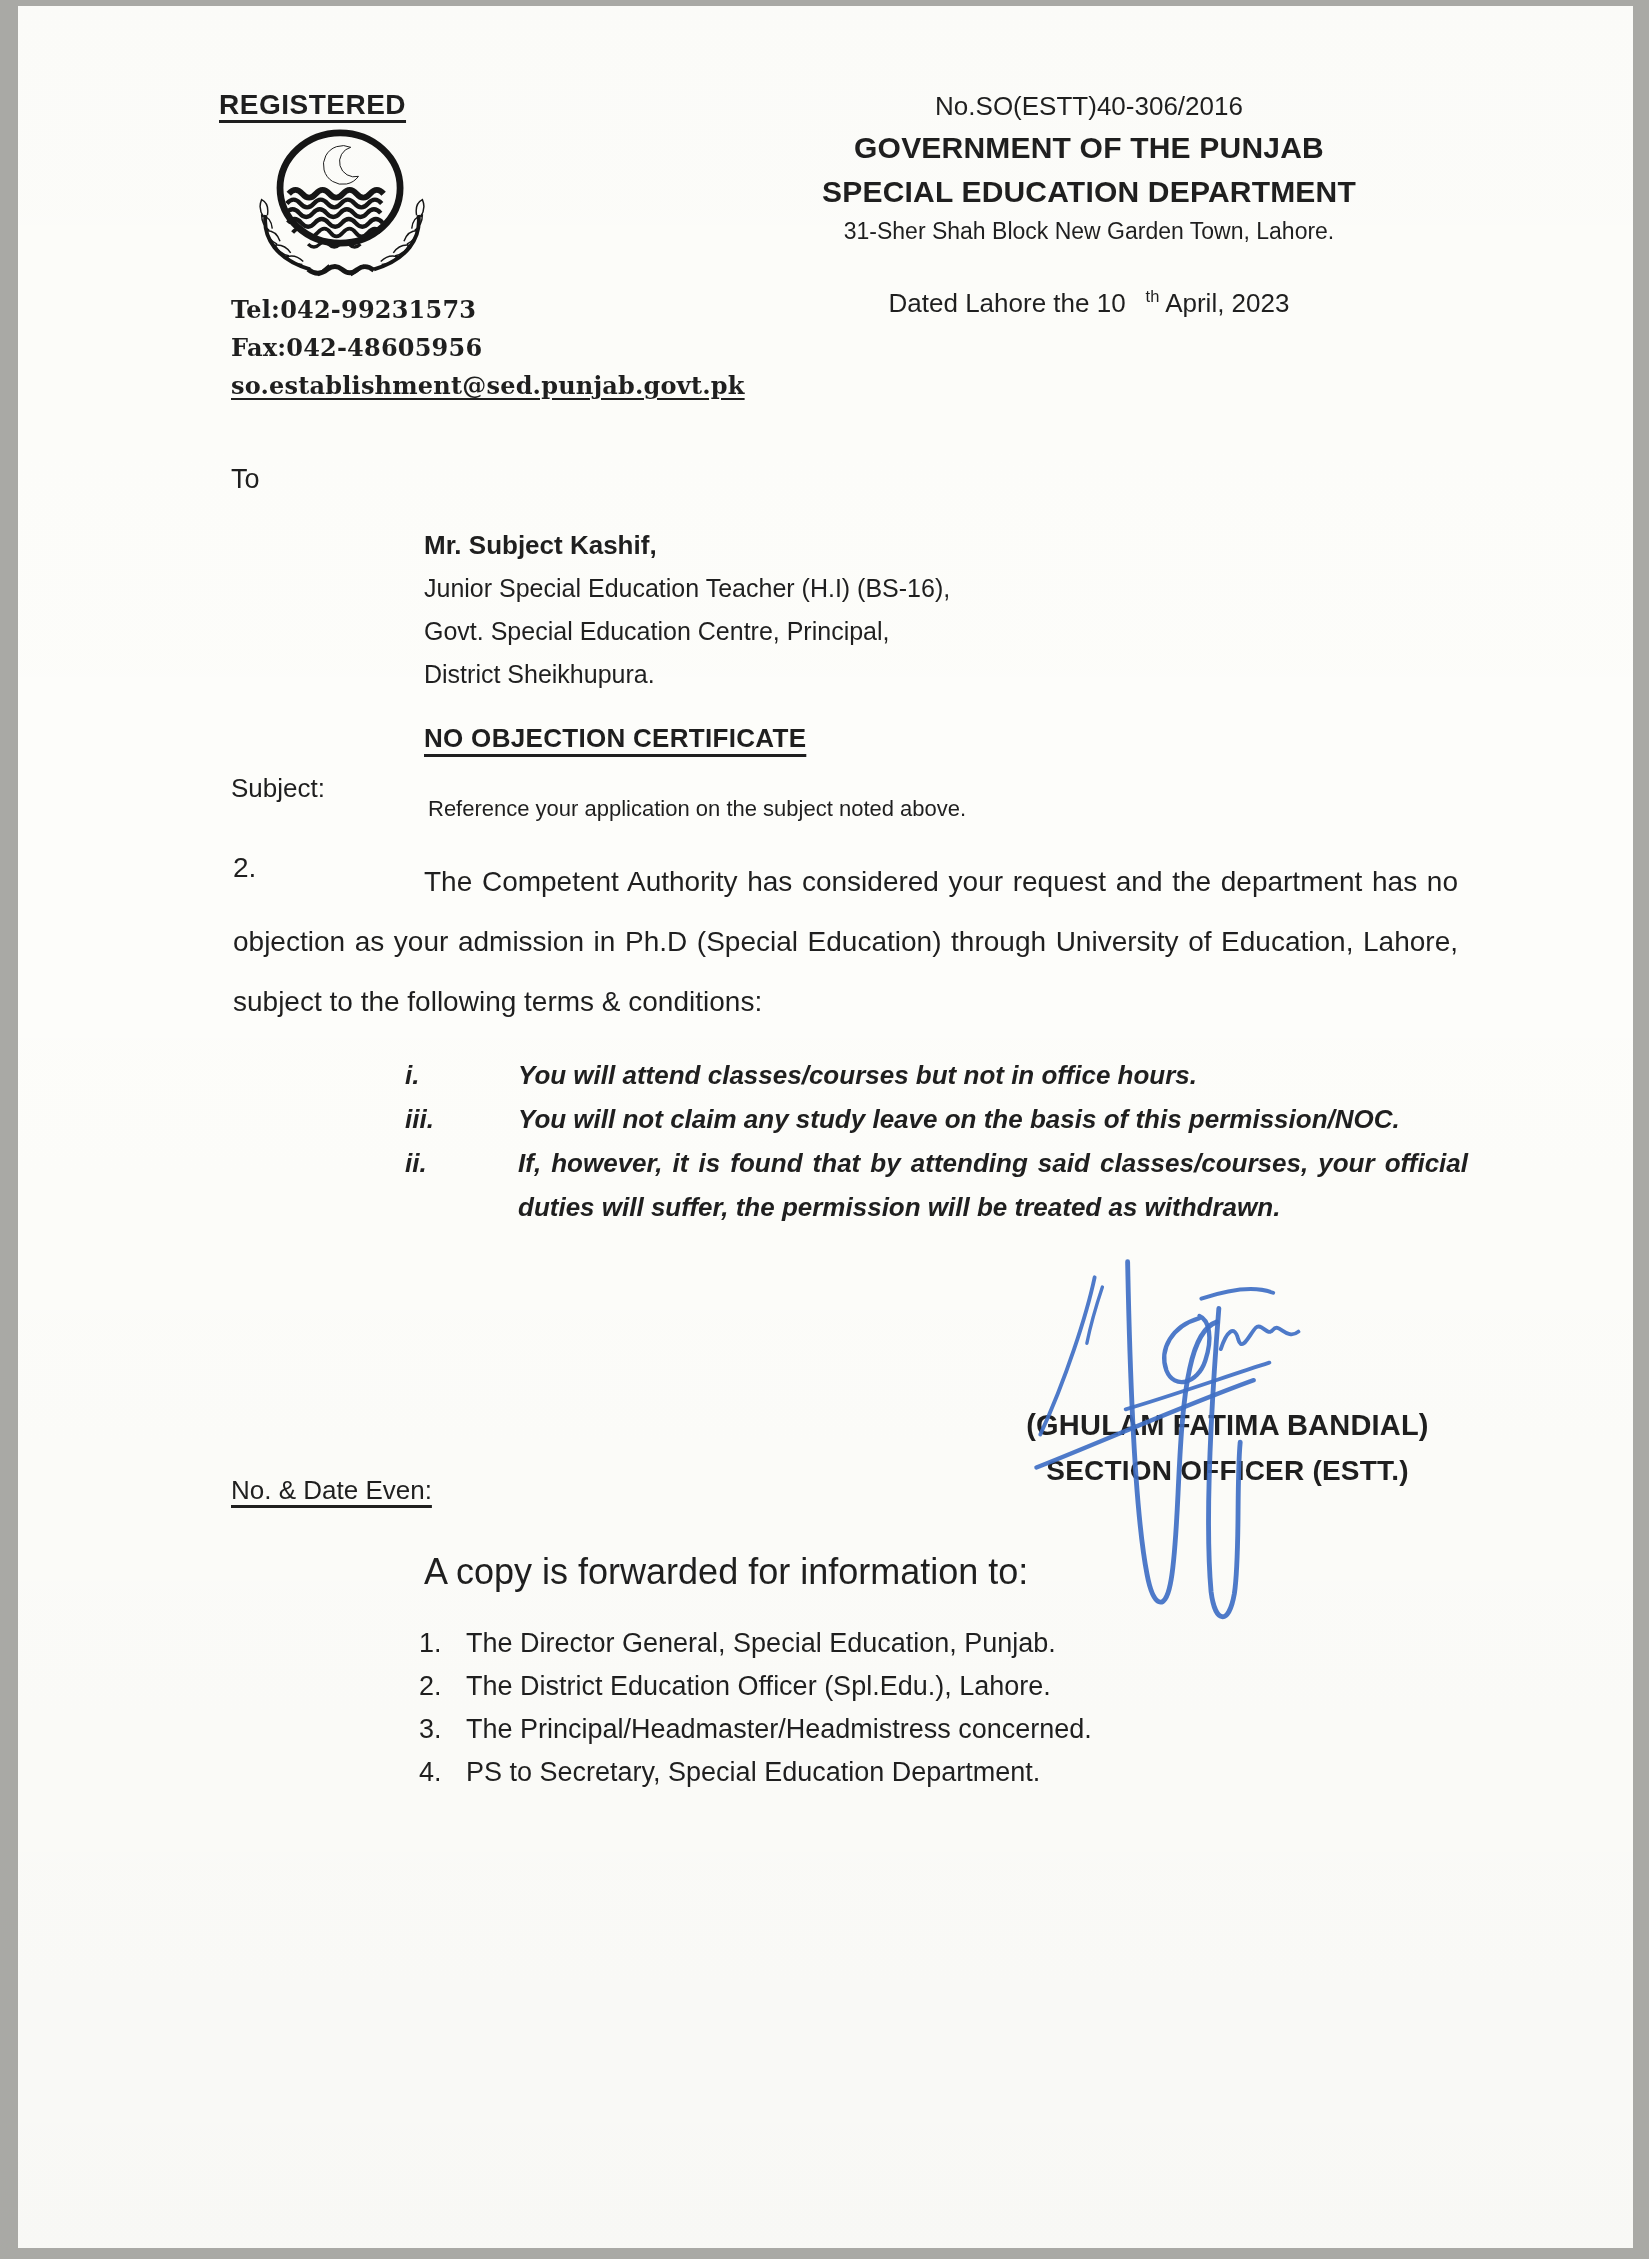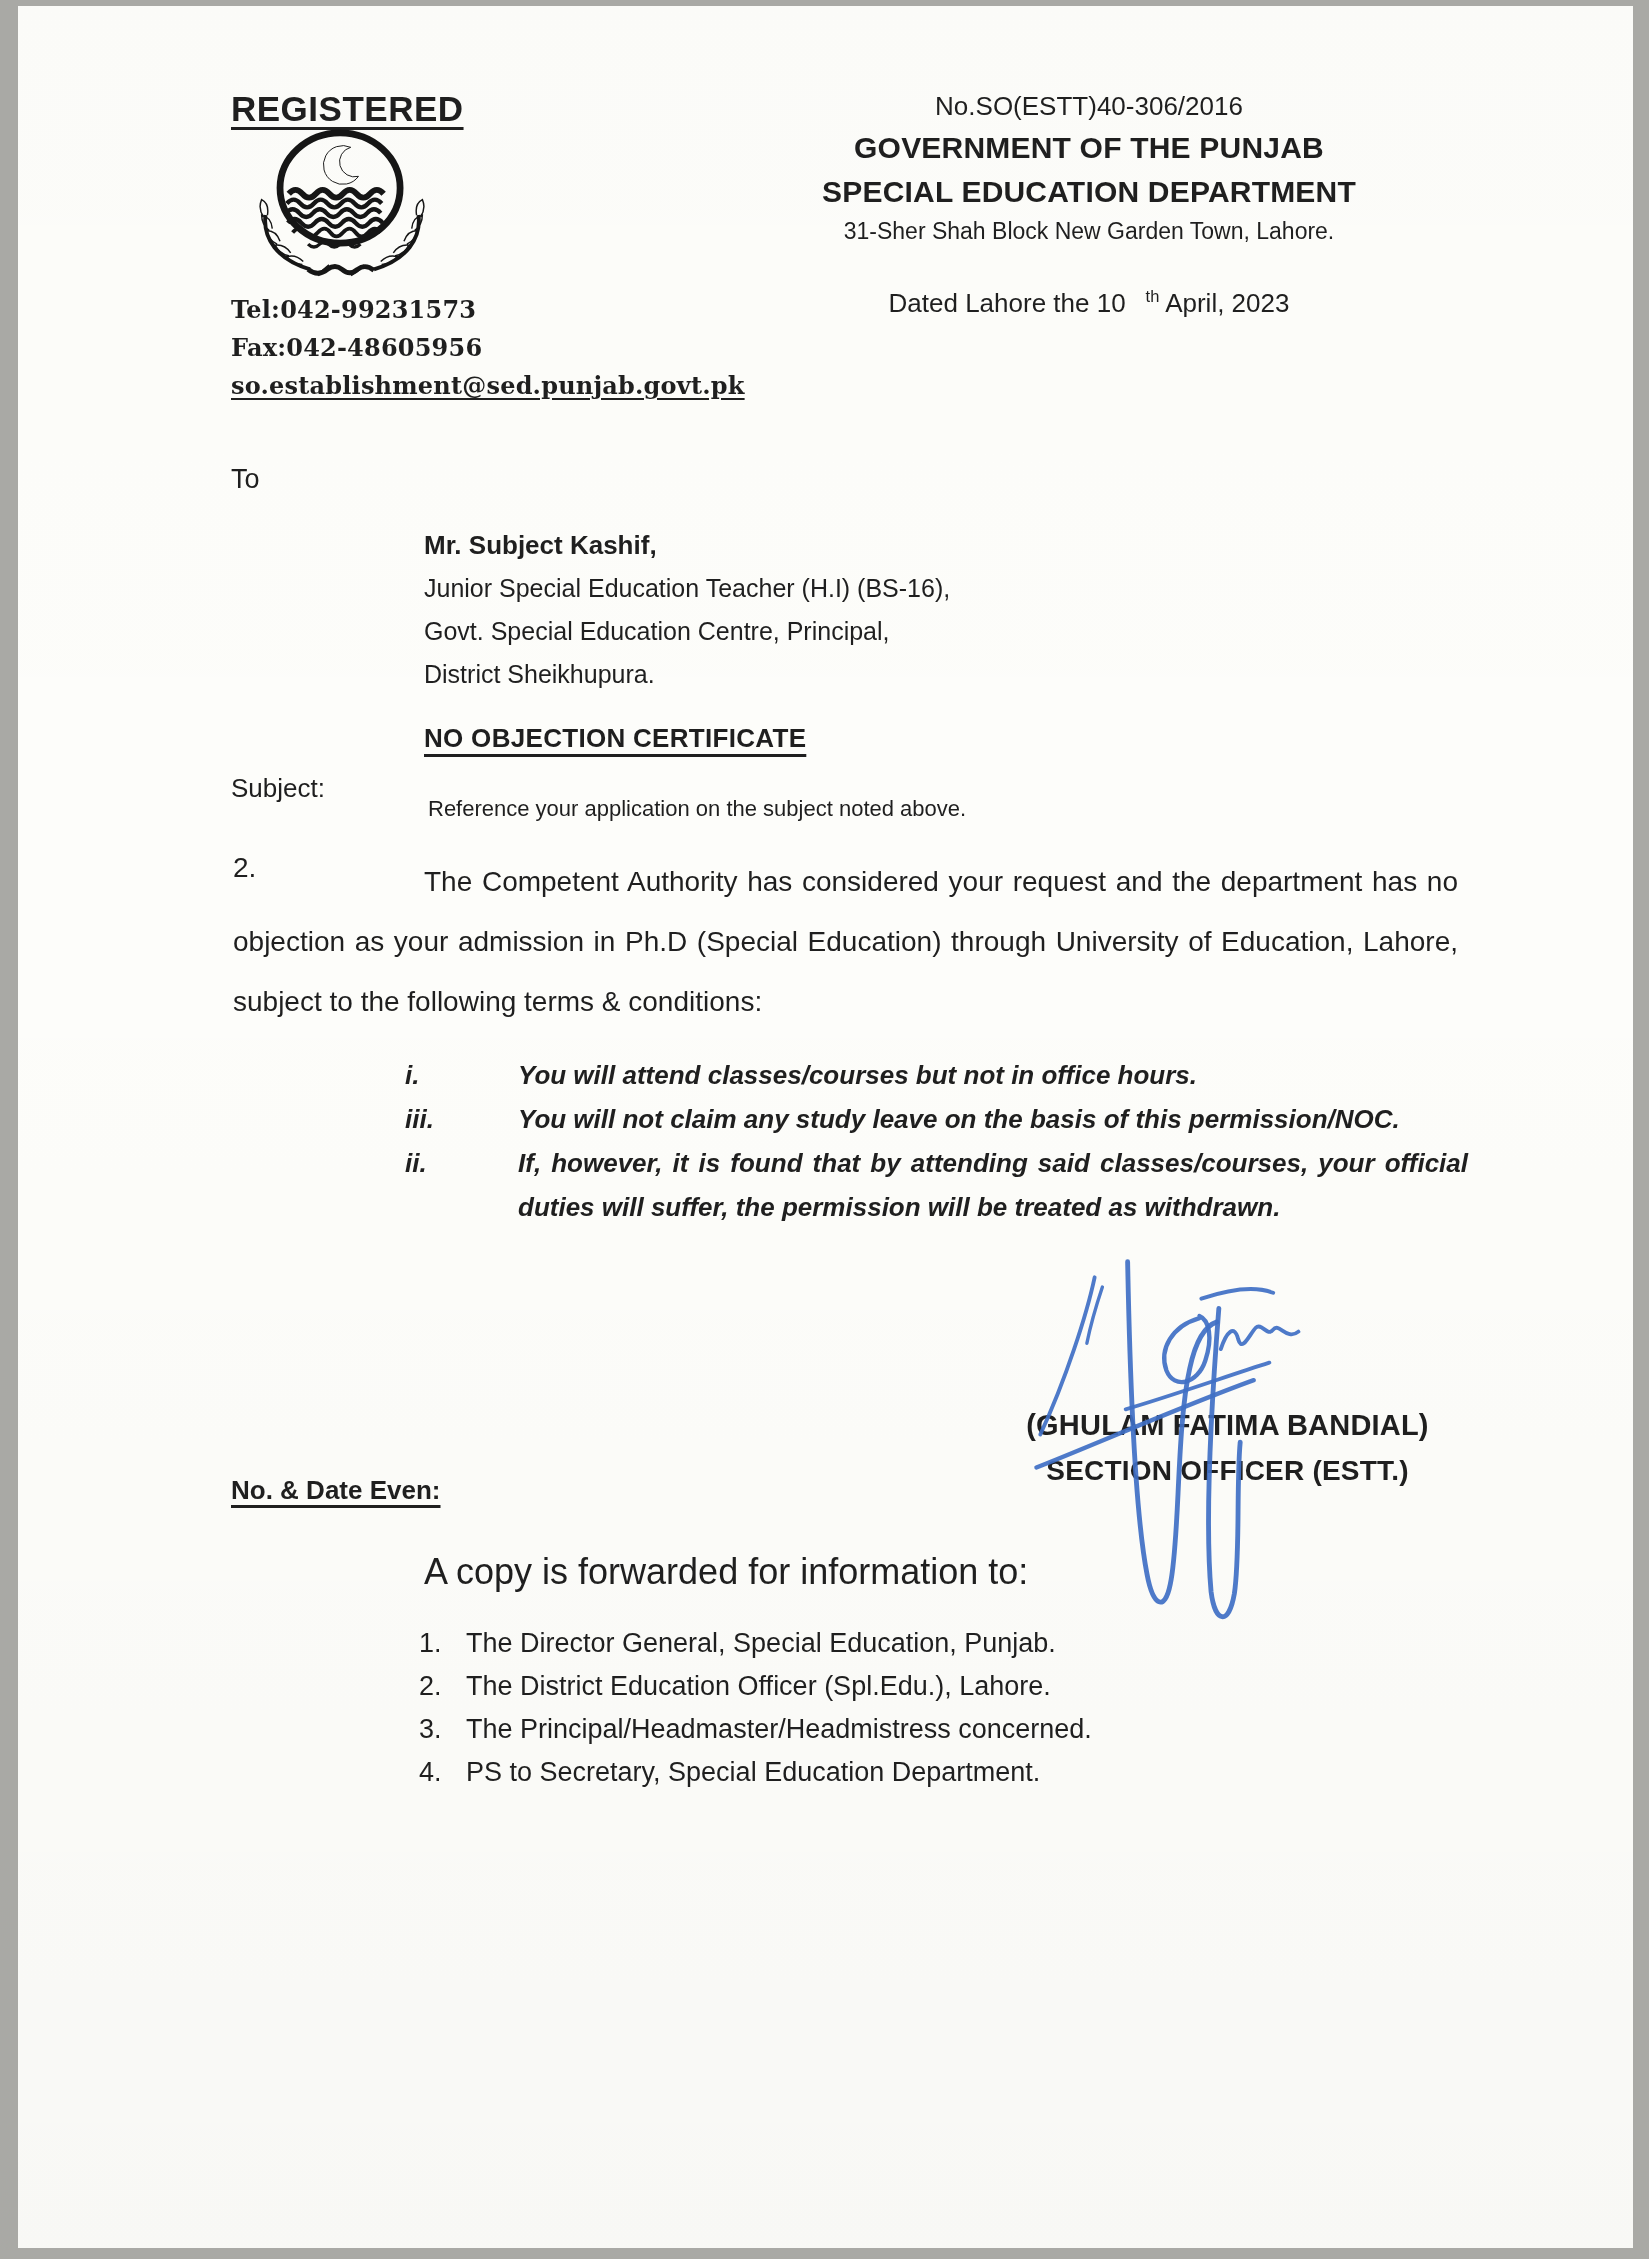--- a/index.html
+++ b/index.html
@@ -10,21 +10,21 @@
     color:var(--c-text,#1f1f1f);
   }
   .paper{
     position:absolute;left:17.5px;top:5.8px;right:17.5px;bottom:11.6px;
     background:var(--c-paper,#fdfdfa);
     background-image:linear-gradient(180deg,rgba(0,0,0,0.008) 0%,rgba(0,0,0,0.0) 40%,rgba(0,0,0,0.02) 100%);
   }
   .abs{position:absolute;}
   
   .registered{
-    left:231px;top:89px;font-size:35px;font-weight:bold;letter-spacing:0.5px;
+    left:219px;top:89px;font-size:28px;font-weight:bold;letter-spacing:0.5px;
     text-decoration:underline;text-decoration-thickness:2.9px;text-underline-offset:5.8px;
   }
   .emblem{left:250px;top:126px;width:184px;height:153px;}
   .emblem path,.emblem ellipse,.emblem circle{stroke:#161616;fill:none;}
   .contact{
     left:231px;top:291px;font-family:"DejaVu Serif","Liberation Serif",serif;
     font-weight:bold;font-size:24px;line-height:38px;letter-spacing:0.2px;
   }
   .contact .email{text-decoration:underline;text-decoration-thickness:1.9px;text-underline-offset:3.9px;}
   
@@ -58,21 +58,21 @@
   .tmark{width:113px;flex:0 0 113px;font-size:26px;font-weight:bold;font-style:italic;line-height:44px;}
   .ttext{width:950px;flex:0 0 950px;font-size:26px;font-weight:bold;font-style:italic;line-height:44px;text-align:justify;}
   
   .signature{left:1009px;top:1254px;width:311px;height:393px;z-index:5;}
   .signature path{stroke:var(--c-signature-ink,#3f6fc4);fill:none;stroke-linecap:round;stroke-linejoin:round;opacity:.92;}
   .sig-block{left:956px;top:1403px;width:543px;text-align:center;font-weight:bold;z-index:2;}
   .sig-name{font-size:29px;line-height:45px;letter-spacing:0.2px;}
   .sig-title{font-size:28px;line-height:45px;letter-spacing:0.2px;}
   
   .no-date{
-    left:231px;top:1475px;font-size:26px;font-weight:bold;
+    left:231px;top:1475px;font-size:26px;font-weight:normal;
     text-decoration:underline;text-decoration-thickness:2.9px;text-underline-offset:5.8px;
   }
   .copy-line{left:424px;top:1551px;font-size:36px;}
   .cc-list{left:419px;top:1622px;font-size:27px;line-height:43px;}
   .cc-row{display:flex;}
   .cc-num{width:47px;flex:0 0 47px;}
 </style>
 </head>
 <body>
 

